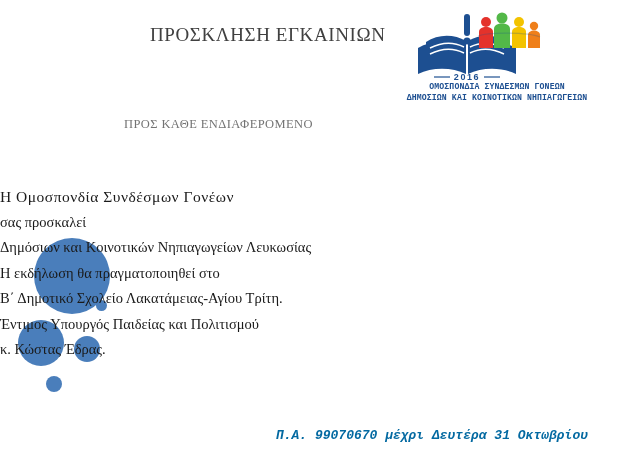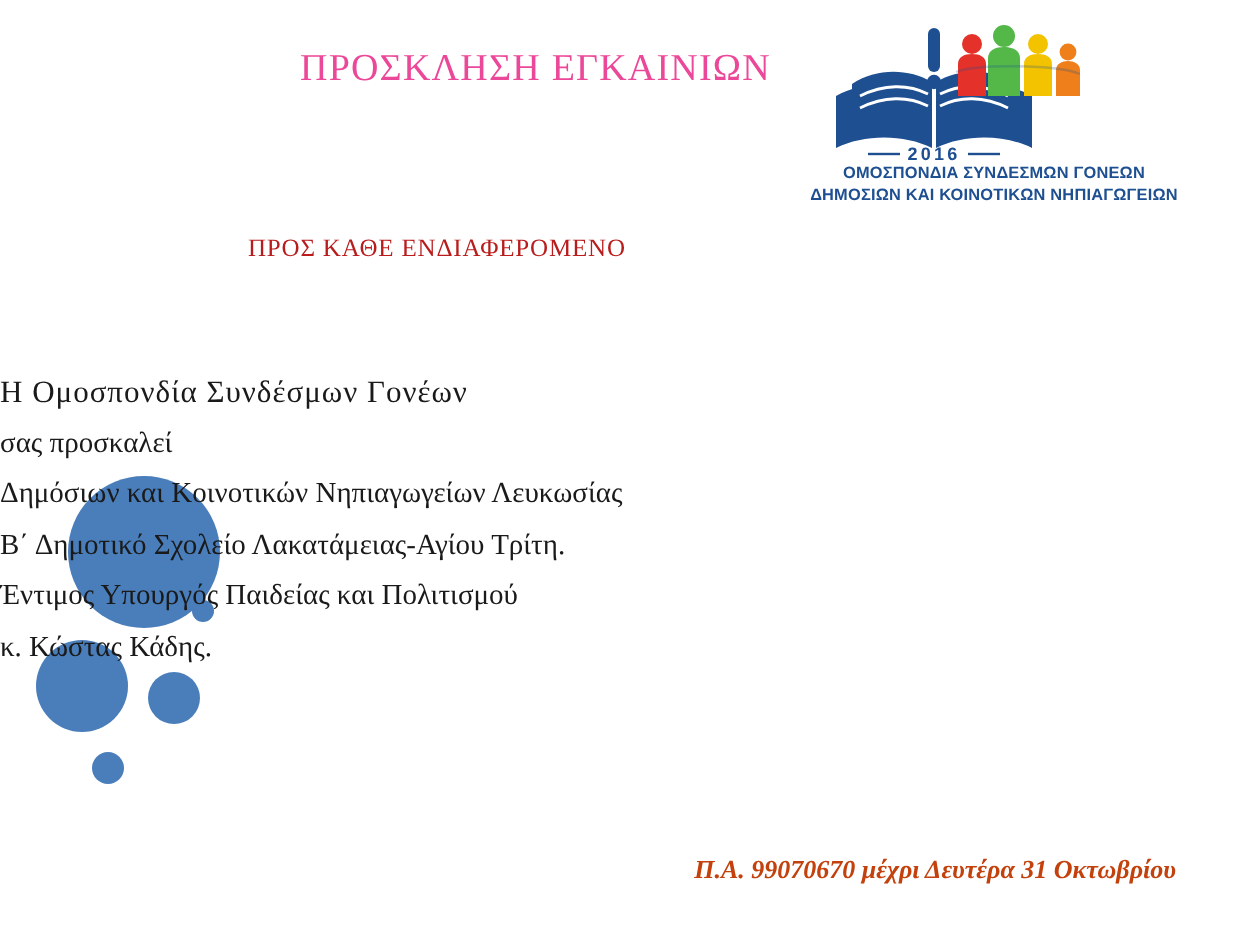--- a/index.html
+++ b/index.html
@@ -34,51 +34,51 @@
   .c5 { left: 96px; top: 300px; width: 11px; height: 11px; background: #4a7ebb; }
 
   
   .doc-title {
     position: absolute;
     left: 150px;
     top: 24px;
     font-family: "Liberation Serif", serif;
     font-size: 19px;
     letter-spacing: 0.6px;
-    color: #ec4899;
+    color: #404040;
     white-space: nowrap;
   }
 
   .addressee {
     position: absolute;
     left: 124px;
     top: 117px;
     font-family: "Liberation Serif", serif;
     font-size: 12.5px;
     letter-spacing: 0.4px;
-    color: #b91c1c;
+    color: #737373;
     white-space: nowrap;
   }
 
   
   .logo {
     position: absolute;
     left: 388px;
     top: 8px;
     width: 218px;
     height: 108px;
   }
   .logo svg { display: block; }
   .logo-text {
     position: absolute;
     left: 0;
     top: 74px;
     width: 218px;
     text-align: center;
-    font-family: Liberation Sans, sans-serif;
+    font-family: Liberation Mono, monospace;
     font-weight: bold;
     font-size: 8.2px;
     line-height: 10.5px;
     color: #1d4f91;
     letter-spacing: 0.1px;
   }
 
   
   .body-text {
     position: absolute;
@@ -91,25 +91,25 @@
     line-height: 25.5px;
     color: #1a1a1a;
   }
   .body-text .line { white-space: nowrap; }
   .body-text .line.l1 { font-size: 15.5px; letter-spacing: 0.5px; }
 
   .footer-note {
     position: absolute;
     right: 32px;
     bottom: 22px;
-    font-family: Liberation Serif, serif;
+    font-family: Liberation Mono, monospace;
     font-style: italic;
     font-weight: bold;
     font-size: 13px;
-    color: #c2410c;
+    color: #0369a1;
     white-space: nowrap;
   }
 </style>
 </head>
 <body>
 
 <div class="page">
 
   <div class="deco-circle c1"></div>
   <div class="deco-circle c2"></div>
@@ -155,20 +155,21 @@
     <div class="logo-text">
       <div>ΟΜΟΣΠΟΝΔΙΑ ΣΥΝΔΕΣΜΩΝ ΓΟΝΕΩΝ</div>
       <div>ΔΗΜΟΣΙΩΝ ΚΑΙ ΚΟΙΝΟΤΙΚΩΝ ΝΗΠΙΑΓΩΓΕΙΩΝ</div>
     </div>
   </div>
 
   <div class="body-text">
     <div class="line l1">Η Ομοσπονδία Συνδέσμων Γονέων</div>
     <div class="line">σας προσκαλεί</div>
     <div class="line">Δημόσιων και Κοινοτικών Νηπιαγωγείων Λευκωσίας</div>
+    <div class="line">Η εκδήλωση θα πραγματοποιηθεί στο</div>
     <div class="line">Β΄ Δημοτικό Σχολείο Λακατάμειας-Αγίου  Τρίτη.</div>
     <div class="line">Έντιμος Υπουργός Παιδείας και Πολιτισμού</div>
-    <div class="line">κ. Κώστας Κάδης.</div>
+    <div class="line">κ. Κώστας Έδρας.</div>
   </div>
 
   <div class="footer-note">Π.Α. 99070670 μέχρι Δευτέρα 31 Οκτωβρίου</div>
 
 </div>
 
 </body></html>

